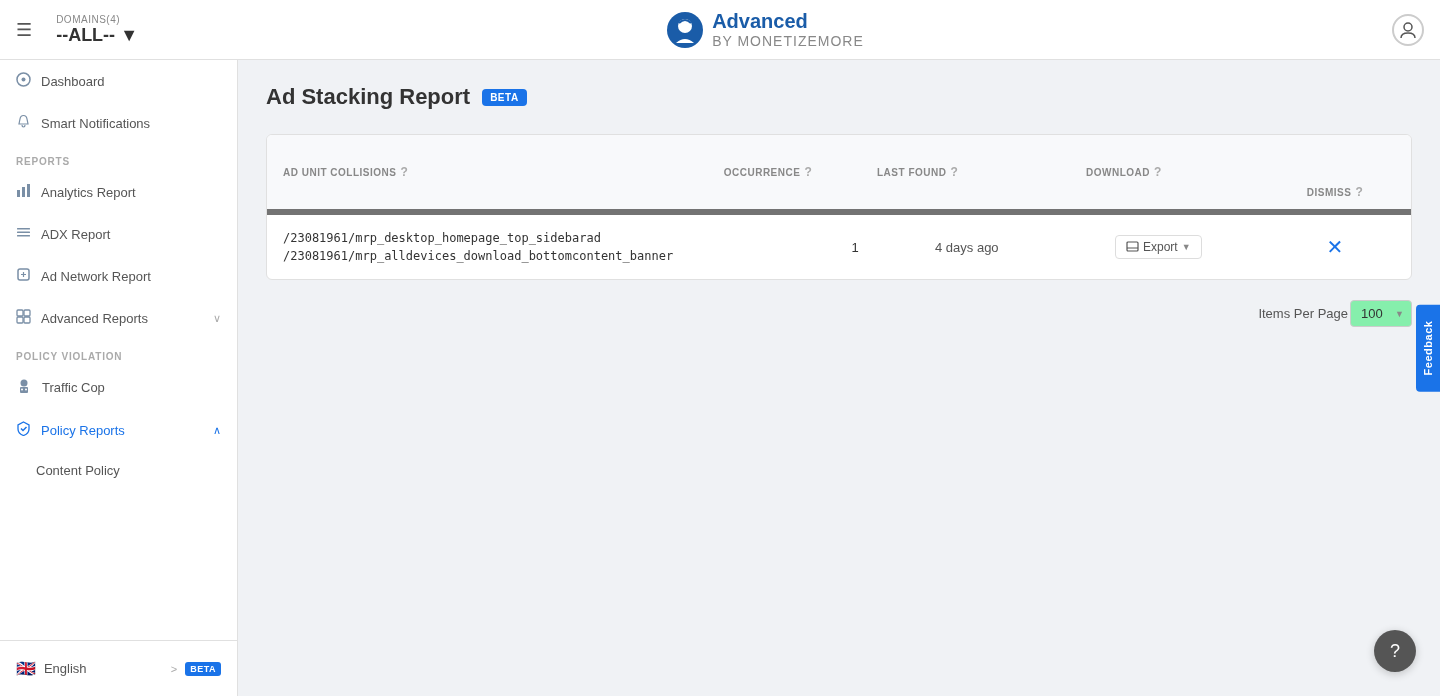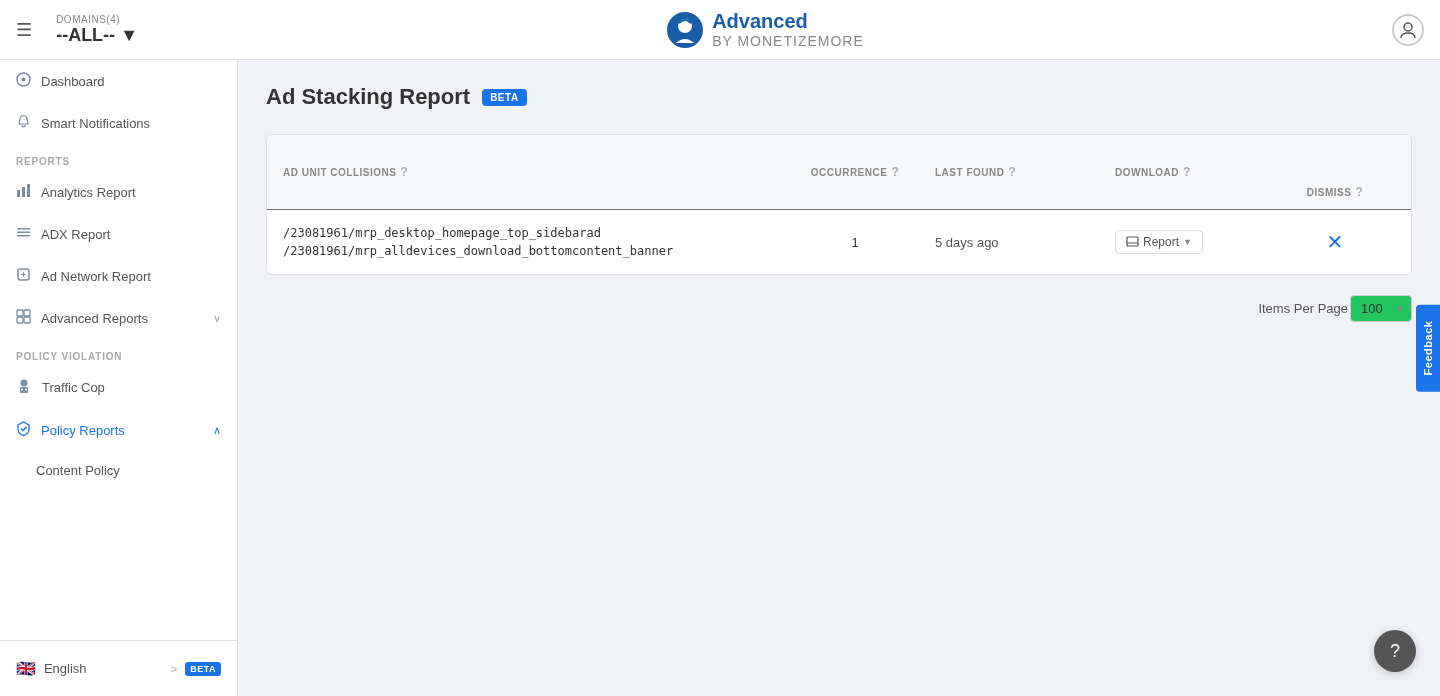--- a/index.html
+++ b/index.html
@@ -67,22 +67,22 @@
     .beta-tag {
       background: #1a73e8; color: #fff; font-size: 10px; font-weight: 700;
       padding: 3px 8px; border-radius: 4px; letter-spacing: 0.5px;
     }
 
     
     .table-container { background: #fff; border-radius: 6px; border: 1px solid #e0e0e0; overflow: hidden; }
     .table-header {
       display: grid;
       grid-template-columns: 1fr 160px 180px 160px 120px;
-      background: #f8f9fb; border-bottom: 1px solid #737373;
-      padding: 10px 16px; align-items: center;
+      background: #f8f9fb; border-bottom: 6px solid #737373;
+      padding: 10px 16px; align-items: center; gap: 29px;
     }
     .col-header {
       font-size: 10px; font-weight: 700; color: #888; text-transform: uppercase; letter-spacing: 0.5px;
       display: flex; align-items: center; gap: 4px;
     }
     .col-header .help-icon { color: #aaa; font-size: 12px; cursor: pointer; }
     .table-row {
       display: grid;
       grid-template-columns: 1fr 160px 180px 160px 120px;
       padding: 16px 16px; align-items: center; border-bottom: 1px solid #f0f0f0;
@@ -99,21 +99,21 @@
       background: #fff; transition: background 0.15s;
     }
     .dismiss-cell { display: flex; justify-content: center; }
     .dismiss-btn { color: #1a73e8; font-size: 20px; cursor: pointer; line-height: 1; }
 
     
     .pagination-row { display: flex; align-items: center; justify-content: flex-end; margin-top: 20px; gap: 2px; }
     .items-per-page-label { font-size: 13px; color: #555; }
     .items-per-page-select {
       border: 1px solid #ccc; border-radius: 4px; padding: 5px 28px 5px 10px;
-      font-size: 13px; color: #333; background: #22c55e; cursor: pointer; appearance: none;
+      font-size: 13px; color: #333; background: #86efac; cursor: pointer; appearance: none;
       position: relative;
     }
     .select-wrapper { position: relative; display: inline-block; }
     .select-wrapper::after {
       content: '▼'; position: absolute; right: 8px; top: 50%; transform: translateY(-50%);
       font-size: 9px; color: #888; pointer-events: none;
     }
 
     
     .feedback-tab {
@@ -328,28 +328,28 @@
           <span class="help-icon">?</span>
         </div>
       </div>
 
       <div class="table-row">
         <div class="ad-unit-cell">
           <span class="ad-unit-path">/23081961/mrp_desktop_homepage_top_sidebarad</span>
           <span class="ad-unit-path">/23081961/mrp_alldevices_download_bottomcontent_banner</span>
         </div>
         <div class="occurrence-cell">1</div>
-        <div class="last-found-cell">5 days ago</div>
+        <div class="last-found-cell">4 days ago</div>
         <div class="download-cell">
           <button class="export-btn">
             <svg width="13" height="13" viewBox="0 0 13 13" fill="none">
               <rect x="1" y="1" width="11" height="9" rx="1" stroke="#555" stroke-width="1.2" fill="none"></rect>
               <path d="M1 7 H12" stroke="#555" stroke-width="1"></path>
             </svg>
-            <span>Report</span>
+            <span>Export</span>
             <span style="font-size:9px;color:#888;">▼</span>
           </button>
         </div>
         <div class="dismiss-cell">
           <span class="dismiss-btn">✕</span>
         </div>
       </div>
     </div>
 
     <div class="pagination-row">

